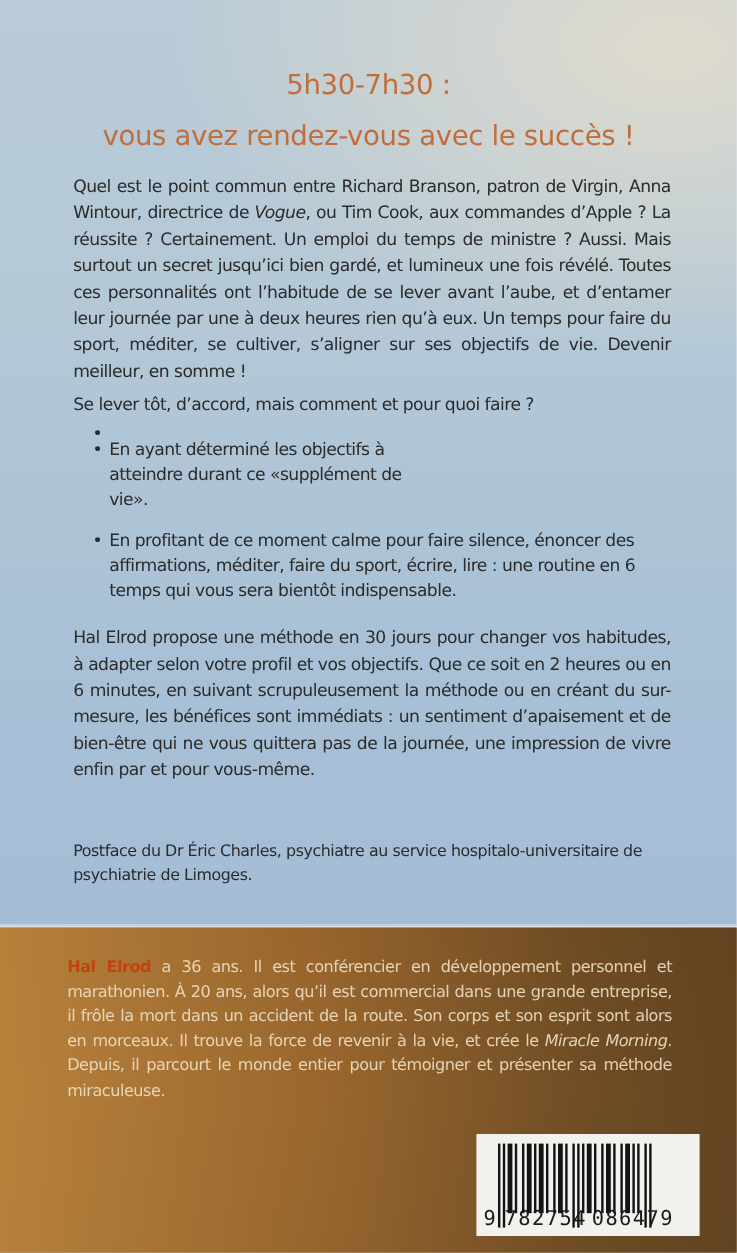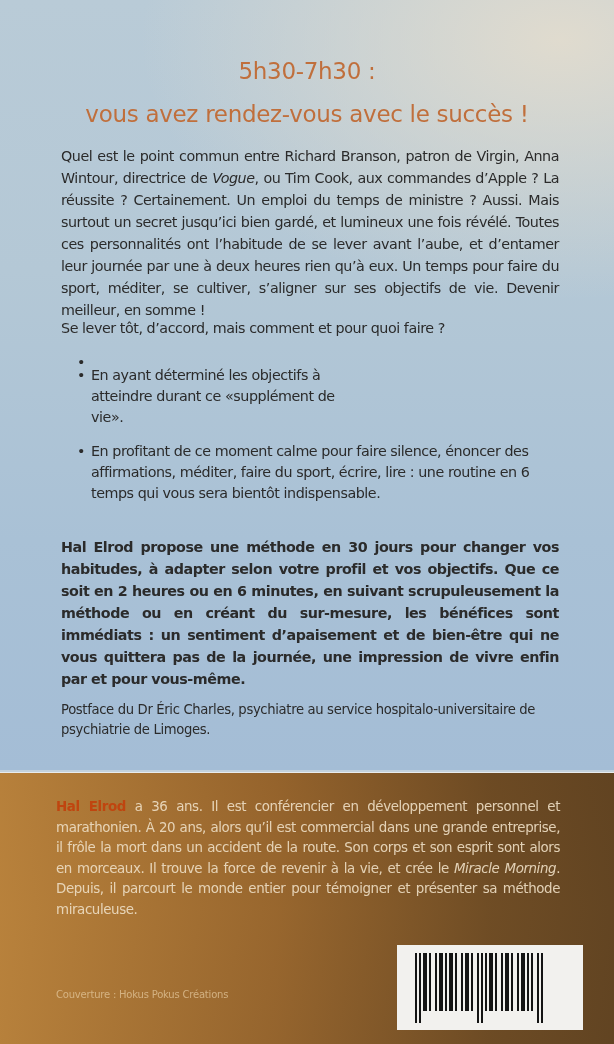--- a/index.html
+++ b/index.html
@@ -31,30 +31,30 @@
     .title.l1 { top: 55px; }
     .title.l2 { top: 98px; }
     .para {
       position: absolute; left: 61px; width: 498px;
       color: #2b2b2b; font-size: 14.3px; line-height: 22px;
       text-align: justify; text-align-last: left;
       font-family: "DejaVu Sans", sans-serif; letter-spacing: -0.45px;
     }
     .para em { font-style: italic; }
     .p1 { top: 145px; }
-    .q { top: 317px; width: 520px; text-align: right; }
+    .q { top: 327px; width: 520px; text-align: right; }
     .bullets {
       position: absolute; left: 77px; top: 352px; width: 480px;
       margin: 0; padding: 0; list-style: none;
       color: #2b2b2b; font-size: 14.3px; line-height: 21px; letter-spacing: -0.45px;
     }
     .bullets li { position: relative; padding-left: 14px; margin-bottom: 13px; }
     .bullets li .dot { position: absolute; left: 0; top: 0; }
     .bullets li:nth-child(2) { width: 270px; }
-    .p3 { top: 536px; font-weight: bold; }
+    .p3 { top: 521px; }
     .postface {
       position: absolute; left: 61px; top: 700px; width: 520px;
       color: #2b2b2b; font-size: 13.2px; line-height: 20px; letter-spacing: -0.35px;
     }
     .bio {
       position: absolute; left: 56px; top: 797px; width: 504px;
       color: #ecdcc2; font-size: 13.4px; line-height: 20.5px;
       text-align: justify; text-align-last: left; letter-spacing: -0.4px;
       opacity: 0.92;
     }
@@ -104,21 +104,20 @@
   <li><span class="dot">•</span><span>En profitant de ce moment calme pour faire silence, énoncer des affirmations, méditer, faire du sport, écrire, lire : une routine en 6 temps qui vous sera bientôt indispensable.</span></li>
 </ul>
 
 <div class="para p3">Hal Elrod propose une méthode en 30 jours pour changer vos habitudes, à adapter selon votre profil et vos objectifs. Que ce soit en 2 heures ou en 6 minutes, en suivant scrupuleusement la méthode ou en créant du sur-mesure, les bénéfices sont immédiats : un sentiment d’apaisement et de bien-être qui ne vous quittera pas de la journée, une impression de vivre enfin par et pour vous-même.</div>
 
 <div class="postface">Postface du Dr Éric Charles, psychiatre au service hospitalo-universitaire de psychiatrie de Limoges.</div>
 
 <div class="bio"><b>Hal Elrod</b><span> a 36 ans. Il est conférencier en développement personnel et marathonien. À 20 ans, alors qu’il est commercial dans une grande entreprise, il frôle la mort dans un accident de la route. Son corps et son esprit sont alors en morceaux. Il trouve la force de revenir à la vie, et crée le </span><em>Miracle Morning</em><span>. Depuis, il parcourt le monde entier pour témoigner et présenter sa méthode miraculeuse.</span></div>
 
 <div class="credits">
-  <div>Couverture : Hokus Pokus Créations</div>
 </div>
 
 <div class="barcode">
   <div class="bars">
     <span class="long" style="width:2px"></span>
       <span class="gap" style="width:2px"></span>
       <span class="long" style="width:2px"></span>
       <span class="gap" style="width:2px"></span>
     <span style="width:4px"></span>
       <span class="gap" style="width:2px"></span>
@@ -162,13 +161,14 @@
       <span style="width:4px"></span>
       <span class="gap" style="width:2px"></span>
     <span style="width:2px"></span>
       <span class="gap" style="width:2px"></span>
       <span style="width:2px"></span>
       <span class="gap" style="width:4px"></span>
     <span class="long" style="width:2px"></span>
       <span class="gap" style="width:2px"></span>
       <span class="long" style="width:2px"></span>
   </div>
+  <div class="digits"><span class="first">9</span><span>782754</span><span class="mid">086479</span></div>
 </div>
 
 </body></html>

